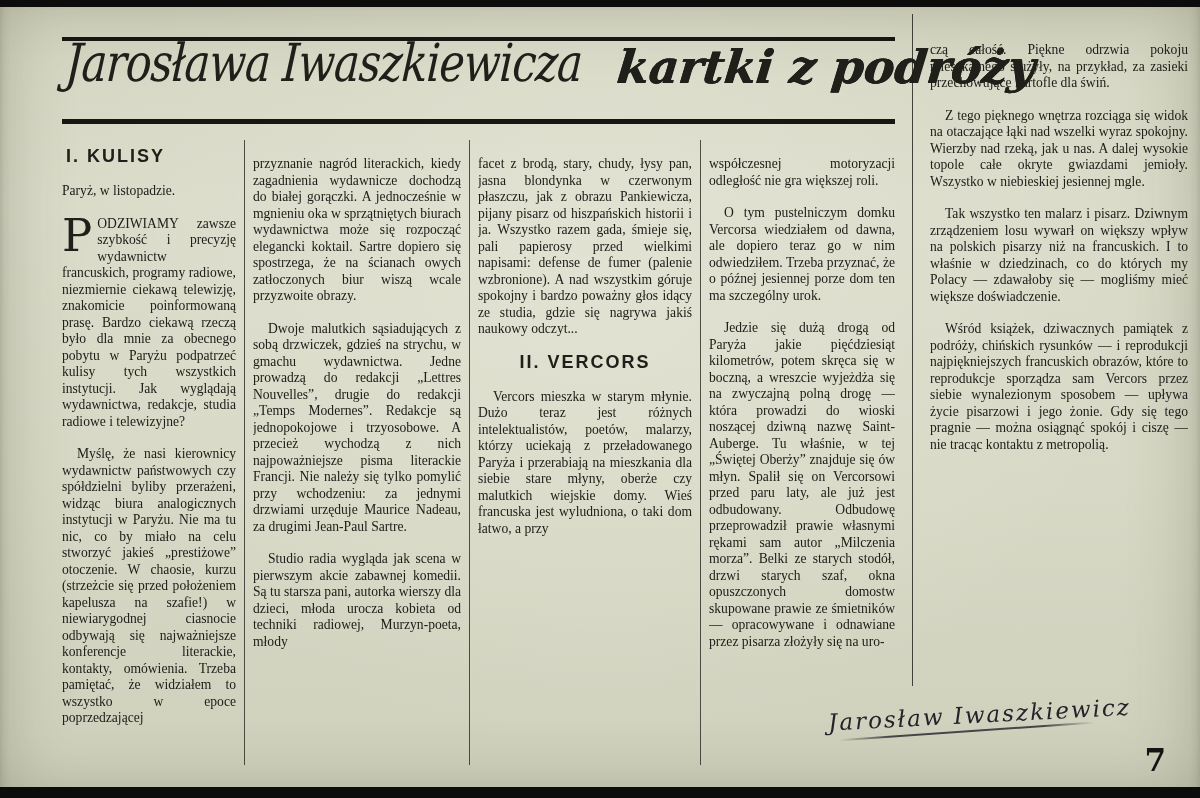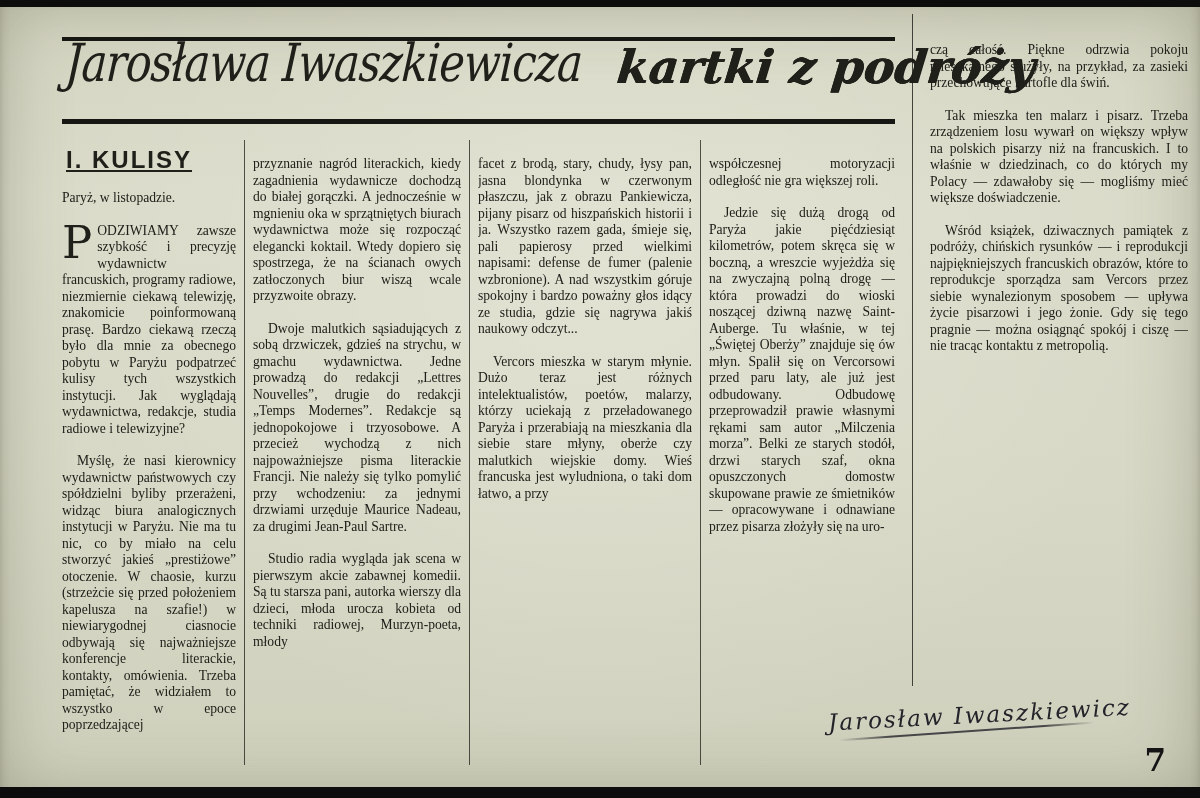--- a/index.html
+++ b/index.html
@@ -52,22 +52,22 @@
   .vdiv{width:1px;background:rgba(28,28,22,.75);margin:0 8px;align-self:stretch;}
 
   .col5{position:absolute;left:930px;top:26px;width:258px;height:662px;overflow:hidden;}
   .main-vdiv{position:absolute;left:912px;top:14px;height:672px;width:1px;background:rgba(28,28,22,.8);}
 
   .col p{font-size:13.6px;line-height:16.5px;margin:16px 0 5px;text-align:justify;text-indent:15px;}
   .col p.no-indent{text-indent:0;}
 
   .section-heading{
     font-family:"Liberation Sans","DejaVu Sans",sans-serif;
-    font-weight:bold;font-size:24px;letter-spacing:2px;
-    margin:6px 0 8px 4px;text-indent:0;text-decoration:underline;
+    font-weight:bold;font-size:18px;letter-spacing:2px;
+    margin:6px 0 8px 4px;text-indent:0;
   }
   .section-heading.centered{text-align:center;margin:14px 0 12px;}
   .dateline{font-size:12.5px;text-align:center;margin:0 0 12px;text-indent:0 !important;}
 
   .dropcap{
     float:left;font-size:45px;line-height:35px;
     padding:2px 5px 0 0;font-family:"DejaVu Serif",serif;
   }
   .dropcap-para{text-indent:0 !important;}
 
@@ -110,45 +110,48 @@
     <div class="col c1">
       <div class="section-heading">I. KULISY</div>
       <p class="dateline">Paryż, w listopadzie.</p>
       <p class="dropcap-para"><span class="dropcap">P</span><span>ODZIWIAMY zawsze szybkość i precyzję wydawnictw francuskich, programy radiowe, niezmiernie ciekawą telewizję, znakomicie poinformowaną prasę. Bardzo ciekawą rzeczą było dla mnie za obecnego pobytu w Paryżu podpatrzeć kulisy tych wszystkich instytucji. Jak wyglądają wydawnictwa, redakcje, studia radiowe i telewizyjne?</span></p>
       <p>Myślę, że nasi kierownicy wydawnictw państwowych czy spółdzielni byliby przerażeni, widząc biura analogicznych instytucji w Paryżu. Nie ma tu nic, co by miało na celu stworzyć jakieś „prestiżowe” otoczenie. W chaosie, kurzu (strzeżcie się przed położeniem kapelusza na szafie!) w niewiarygodnej ciasnocie odbywają się najważniejsze konferencje literackie, kontakty, omówienia. Trzeba pamiętać, że widziałem to wszystko w epoce poprzedzającej</p>
     </div>
 
     <div class="vdiv"></div>
 
     <div class="col c2">
-      <p class="no-indent">przyznanie nagród literackich, kiedy zagadnienia wydawnicze dochodzą do białej gorączki. A jednocześnie w mgnieniu oka w sprzątniętych biurach wydawnictwa może się rozpocząć elegancki koktail. Wtedy dopiero się spostrzega, że na ścianach owych zatłoczonych biur wiszą wcale przyzwoite obrazy.</p>
+      <p class="no-indent">przyznanie nagród literackich, kiedy zagadnienia wydawnicze dochodzą do białej gorączki. A jednocześnie w mgnieniu oka w sprzątniętych biurach wydawnictwa może się rozpocząć elegancki koktail. Sartre dopiero się spostrzega, że na ścianach owych zatłoczonych biur wiszą wcale przyzwoite obrazy.</p>
       <p>Dwoje malutkich sąsiadujących z sobą drzwiczek, gdzieś na strychu, w gmachu wydawnictwa. Jedne prowadzą do redakcji „Lettres Nouvelles”, drugie do redakcji „Temps Modernes”. Redakcje są jednopokojowe i trzyosobowe. A przecież wychodzą z nich najpoważniejsze pisma literackie Francji. Nie należy się tylko pomylić przy wchodzeniu: za jednymi drzwiami urzęduje Maurice Nadeau, za drugimi Jean-Paul Sartre.</p>
       <p>Studio radia wygląda jak scena w pierwszym akcie zabawnej komedii. Są tu starsza pani, autorka wierszy dla dzieci, młoda urocza kobieta od techniki radiowej, Murzyn-poeta, młody</p>
     </div>
 
     <div class="vdiv"></div>
 
     <div class="col c3">
       <p class="no-indent">facet z brodą, stary, chudy, łysy pan, jasna blondynka w czerwonym płaszczu, jak z obrazu Pankiewicza, pijany pisarz od hiszpańskich historii i ja. Wszystko razem gada, śmieje się, pali papierosy przed wielkimi napisami: defense de fumer (palenie wzbronione). A nad wszystkim góruje spokojny i bardzo poważny głos idący ze studia, gdzie się nagrywa jakiś naukowy odczyt...</p>
+      <div class="section-heading centered">II. VERCORS</div>
       <p>Vercors mieszka w starym młynie. Dużo teraz jest różnych intelektualistów, poetów, malarzy, którzy uciekają z przeładowanego Paryża i przerabiają na mieszkania dla siebie stare młyny, oberże czy malutkich wiejskie domy. Wieś francuska jest wyludniona, o taki dom łatwo, a przy</p>
     </div>
 
     <div class="vdiv"></div>
 
     <div class="col c4">
       <p class="no-indent">współczesnej motoryzacji odległość nie gra większej roli.</p>
+      <p>O tym pustelniczym domku Vercorsa wiedziałem od dawna, ale dopiero teraz go w nim odwiedziłem. Trzeba przyznać, że o późnej jesiennej porze dom ten ma szczególny urok.</p>
       <p>Jedzie się dużą drogą od Paryża jakie pięćdziesiąt kilometrów, potem skręca się w boczną, a wreszcie wyjeżdża się na zwyczajną polną drogę — która prowadzi do wioski noszącej dziwną nazwę Saint-Auberge. Tu właśnie, w tej „Świętej Oberży” znajduje się ów młyn. Spalił się on Vercorsowi przed paru laty, ale już jest odbudowany. Odbudowę przeprowadził prawie własnymi rękami sam autor „Milczenia morza”. Belki ze starych stodół, drzwi starych szaf, okna opuszczonych domostw skupowane prawie ze śmietników — opracowywane i odnawiane przez pisarza złożyły się na uro-</p>
     </div>
 
   </div>
 
   <div class="main-vdiv"></div>
 
   <div class="col col5">
     <p class="no-indent">czą całość. Piękne odrzwia pokoju mieszkalnego służyły, na przykład, za zasieki przechowujące kartofle dla świń.</p>
-    <p>Tak mieszka ten malarz i pisarz. Trzeba zrządzeniem losu wywarł on większy wpływ na polskich pisarzy niż na francuskich. I to właśnie w dziedzinach, co do których my Polacy — zdawałoby się — mogliśmy mieć większe doświadczenie.</p>
+    <p>Z tego pięknego wnętrza rozciąga się widok na otaczające łąki nad wszelki wyraz spokojny. Wierzby nad rzeką, jak u nas. A dalej wysokie topole całe okryte gwiazdami jemioły. Wszystko w niebieskiej jesiennej mgle.</p>
+    <p>Tak wszystko ten malarz i pisarz. Dziwnym zrządzeniem losu wywarł on większy wpływ na polskich pisarzy niż na francuskich. I to właśnie w dziedzinach, co do których my Polacy — zdawałoby się — mogliśmy mieć większe doświadczenie.</p>
     <p>Wśród książek, dziwacznych pamiątek z podróży, chińskich rysunków — i reprodukcji najpiękniejszych francuskich obrazów, które to reprodukcje sporządza sam Vercors przez siebie wynalezionym sposobem — upływa życie pisarzowi i jego żonie. Gdy się tego pragnie — można osiągnąć spokój i ciszę — nie tracąc kontaktu z metropolią.</p>
   </div>
 
   <div class="signature">Jarosław Iwaszkiewicz</div>
   <div class="page-number">7</div>
 
 </div>
 
 </body></html>

